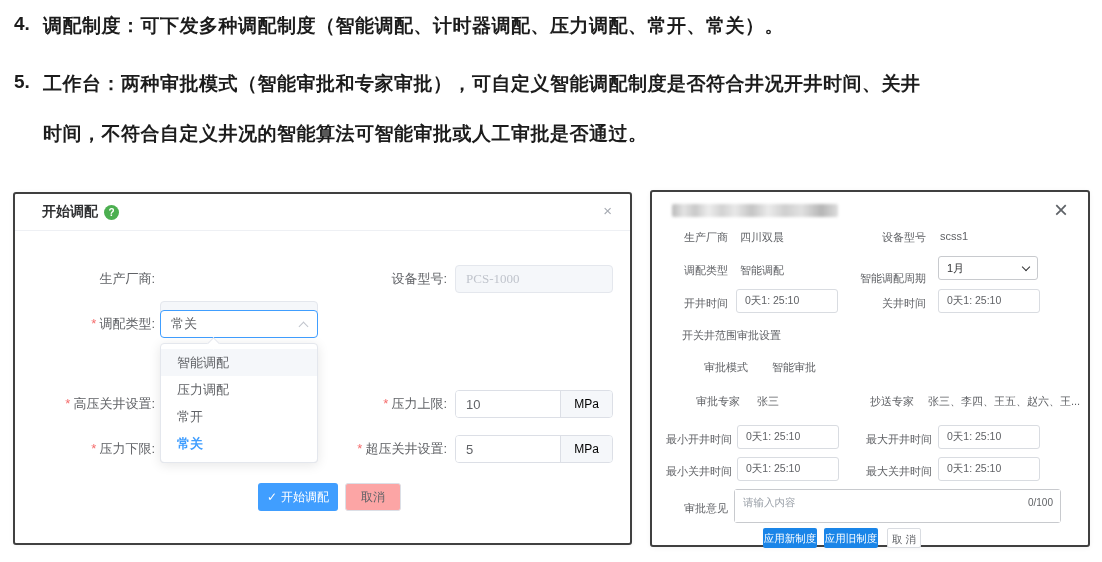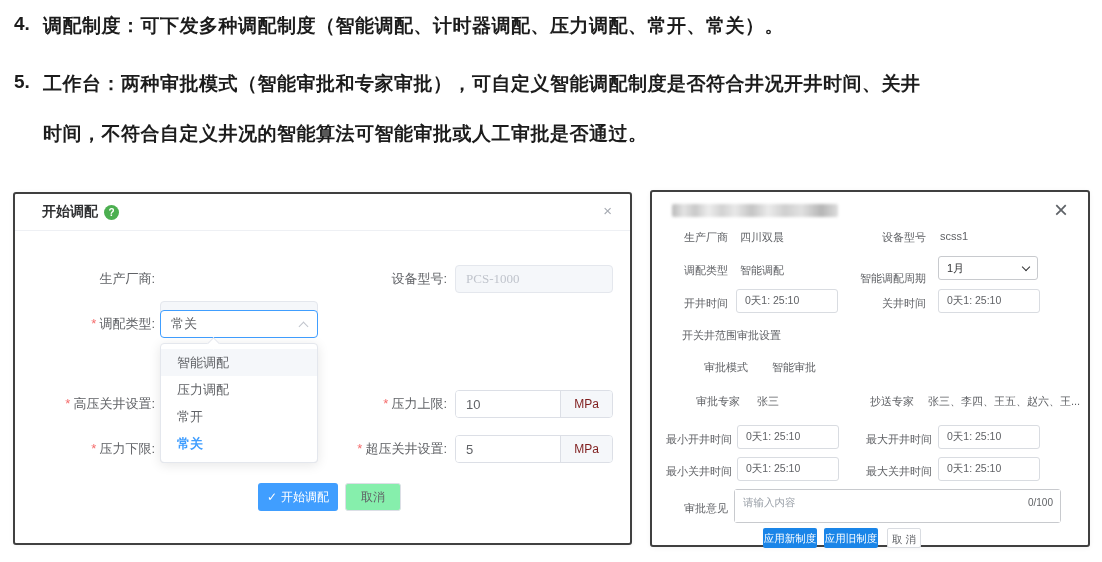--- a/index.html
+++ b/index.html
@@ -30,35 +30,35 @@
   .l-input:disabled { background:#f5f7fa; border-color:#e4e7ed; color:#c0c4cc; }
   .l-select { position:absolute; height:28px; width:158px; border:1px solid #409eff; border-radius:4px;
               background:#fff; display:flex; align-items:center; padding:0 10px; cursor:pointer; }
   .sel-value { font-size:13px; color:#606266; flex:1; }
   .chev { width:7px; height:7px; border-right:1.4px solid #c0c4cc; border-bottom:1.4px solid #c0c4cc; }
   .chev.up { transform:rotate(-135deg); margin-top:4px; }
   .input-group { position:absolute; height:28px; width:158px; border:1px solid #dcdfe6; border-radius:4px;
                  background:#fff; display:flex; overflow:hidden; }
   .input-group input { border:0; outline:0; flex:1; min-width:0; font-size:13px; color:#606266; padding:0 10px;
                  font-family:"Liberation Sans","DejaVu Sans",sans-serif; }
-  .suffix { width:52px; background:#f5f7fa; border-left:1px solid #dcdfe6; color:#7f1d1d; font-size:12px;
+  .suffix { width:52px; background:#f5f7fa; border-left:1px solid #dcdfe6; color:#000000; font-size:12px;
             display:flex; align-items:center; justify-content:center; }
   .dropdown { position:absolute; left:145px; top:149px; width:158px; background:#fff; border:1px solid #e4e7ed;
               border-radius:4px; box-shadow:0 2px 12px rgba(0,0,0,0.1); padding:5px 0; z-index:20; }
   .caret { position:absolute; left:48px; top:-5px; width:9px; height:9px; background:#fff;
            border-left:1px solid #e4e7ed; border-top:1px solid #e4e7ed; transform:rotate(45deg); }
   .opt { height:27px; line-height:27px; padding:0 16px; font-size:13px; color:#606266; cursor:pointer; white-space:nowrap; }
   .opt.hover { background:#f5f7fa; }
   .opt.selected { color:#409eff; font-weight:700; }
   .btn { position:absolute; height:28px; border-radius:3px; font-size:12px; cursor:pointer; border:0;
          display:inline-flex; align-items:center; justify-content:center;
          font-family:"Liberation Sans","DejaVu Sans",sans-serif; }
   .btn.primary { background:#409eff; color:#fff; padding:0 9px; }
   .btn.primary .check { margin-right:4px; font-size:12px; }
-  .btn.plain { background:#86efac; border:1px solid #dcdfe6; color:#606266; padding:0 15px; }
+  .btn.plain { background:#fca5a5; border:1px solid #dcdfe6; color:#606266; padding:0 15px; }
 
   
   .blur-title { position:absolute; left:20px; top:12px; width:166px; height:13px; border-radius:2px;
     background:linear-gradient(90deg,#b9b9b9 0%,#e3e3e3 7%,#c9c9c9 14%,#ededed 22%,#d2d2d2 30%,#e8e8e8 38%,#c4c4c4 48%,#ebebeb 58%,#cfcfcf 68%,#e1e1e1 78%,#b5b5b5 90%,#dddddd 100%);
     filter:blur(1.6px); }
   .r-close { position:absolute; right:20px; top:6px; font-size:24px; font-weight:300; color:#5f6368; cursor:pointer; line-height:1; }
   .r-label { position:absolute; font-size:11px; color:#606266; text-align:right; white-space:nowrap; }
   .r-value { position:absolute; font-size:11px; color:#606266; white-space:nowrap; }
   .r-input { position:absolute; height:24px; border:1px solid #d9dce1; border-radius:3px; font-size:10.5px;
              color:#606266; padding:0 8px; width:102px; background:#fff;

